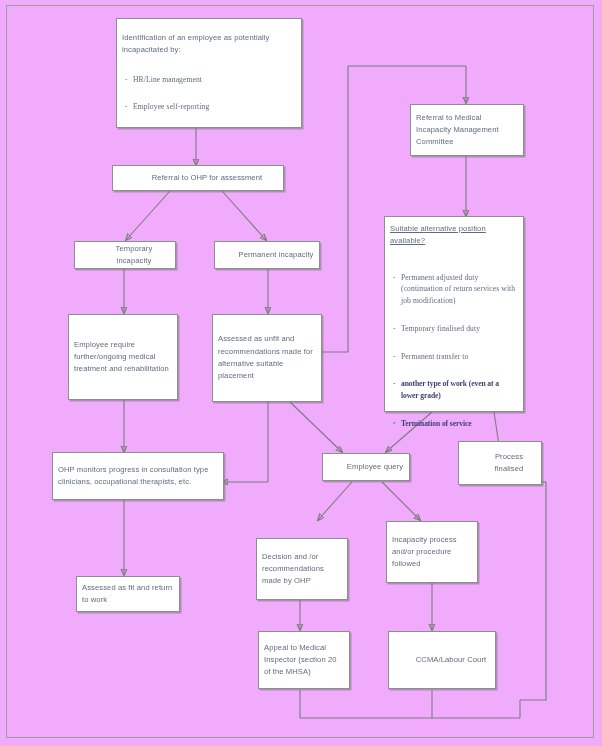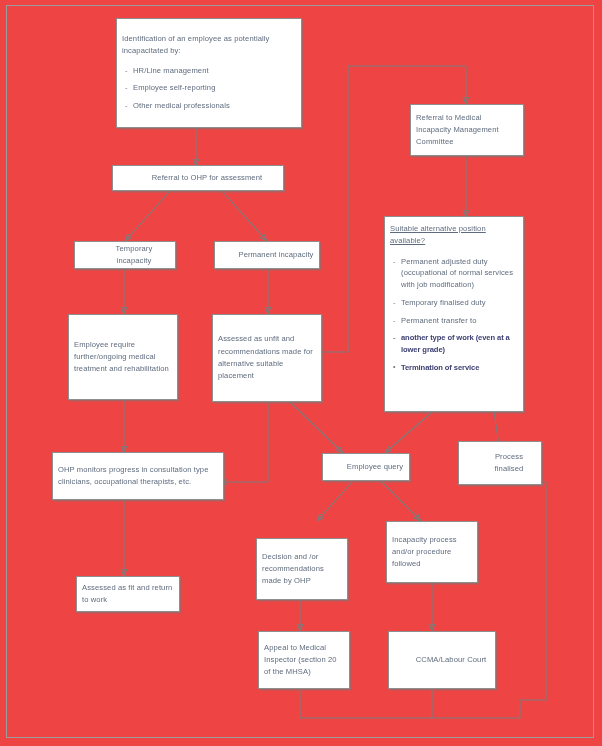--- a/index.html
+++ b/index.html
@@ -5,21 +5,21 @@
   html,body{margin:0;padding:0;}
   body{
     width:602px;height:746px;
     background:#f3f2ee;
     font-family:"Liberation Sans", sans-serif;
     overflow:hidden;
   }
   #page{
     position:relative;
     width:602px;height:746px;
-    background:#ef4444;
+    background:#f0abfc;
   }
   
   #page-frame{
     position:absolute;left:6px;top:5px;width:588px;height:733px;
     border:1px solid #9d9d9d;
     box-sizing:border-box;
     pointer-events:none;
   }
 
   .node{
@@ -35,31 +35,32 @@
     padding:4px 5px;
     display:flex;
     flex-direction:column;
     justify-content:center;
   }
   .node.center{align-items:center;text-align:center;padding-left:23px;}
   .node .ttl{display:block;}
   .node .hdr{
     display:block;
     text-decoration:underline;
-    margin-bottom:1px;
+    margin-bottom:7px;
   }
   ul.bul{
     margin:1px 0 0 0;
     padding:0 0 0 11px;
     list-style:none;
   }
   ul.bul li{
     position:relative;
-    margin:6px 0 1px 0;
+    margin:16px 0 1px 0;
     line-height:1.55;
+    font-family:Liberation Serif, serif;
   }
   ul.bul li:before{
     content:"-";
     position:absolute;
     left:-8px;top:0;
     color:#6d7a8d;
   }
   ul.bul li.dotb:before{content:"\2022";font-size:7px;}
   .strong{
     color:#3b3f7a;
@@ -135,21 +136,20 @@
     <line x1="546" y1="482" x2="532" y2="482"></line>
     <line x1="432" y1="712" x2="432" y2="718"></line>
     <polyline points="520,482 520,470" marker-end="url(#ah)"></polyline>
   </svg>
 
   <div class="node" style="left:116px;top:18px;width:186px;height:110px;">
     <span class="ttl">Identification of an employee as potentially incapacitated by:</span>
     <ul class="bul">
       <li>HR/Line management</li>
       <li>Employee self-reporting</li>
-      <li>Other medical professionals</li>
     </ul>
   </div>
 
   <div class="node center" style="left:112px;top:165px;width:172px;height:26px;">
     <span>Referral to OHP for assessment</span>
   </div>
 
   <div class="node center" style="left:74px;top:241px;width:102px;height:28px;">
     <span>Temporary incapacity</span>
   </div>
@@ -174,21 +174,21 @@
     <span>Assessed as fit and return to work</span>
   </div>
 
   <div class="node" style="left:410px;top:104px;width:114px;height:52px;">
     <span>Referral to Medical Incapacity Management Committee</span>
   </div>
 
   <div class="node" style="left:384px;top:216px;width:140px;height:196px;justify-content:flex-start;padding-top:6px;">
     <span class="hdr">Suitable alternative position available?</span>
     <ul class="bul">
-      <li>Permanent adjusted duty (occupational of normal services with job modification)</li>
+      <li>Permanent adjusted duty (continuation of return services with job modification)</li>
       <li>Temporary finalised duty</li>
       <li>Permanent transfer to</li>
       <li class="strong" style="list-style:none;">another type of work (even at a lower grade)</li>
       <li class="dotb strong">Termination of service</li>
     </ul>
   </div>
 
   <div class="node center" style="left:322px;top:453px;width:88px;height:28px;">
     <span>Employee query</span>
   </div>

